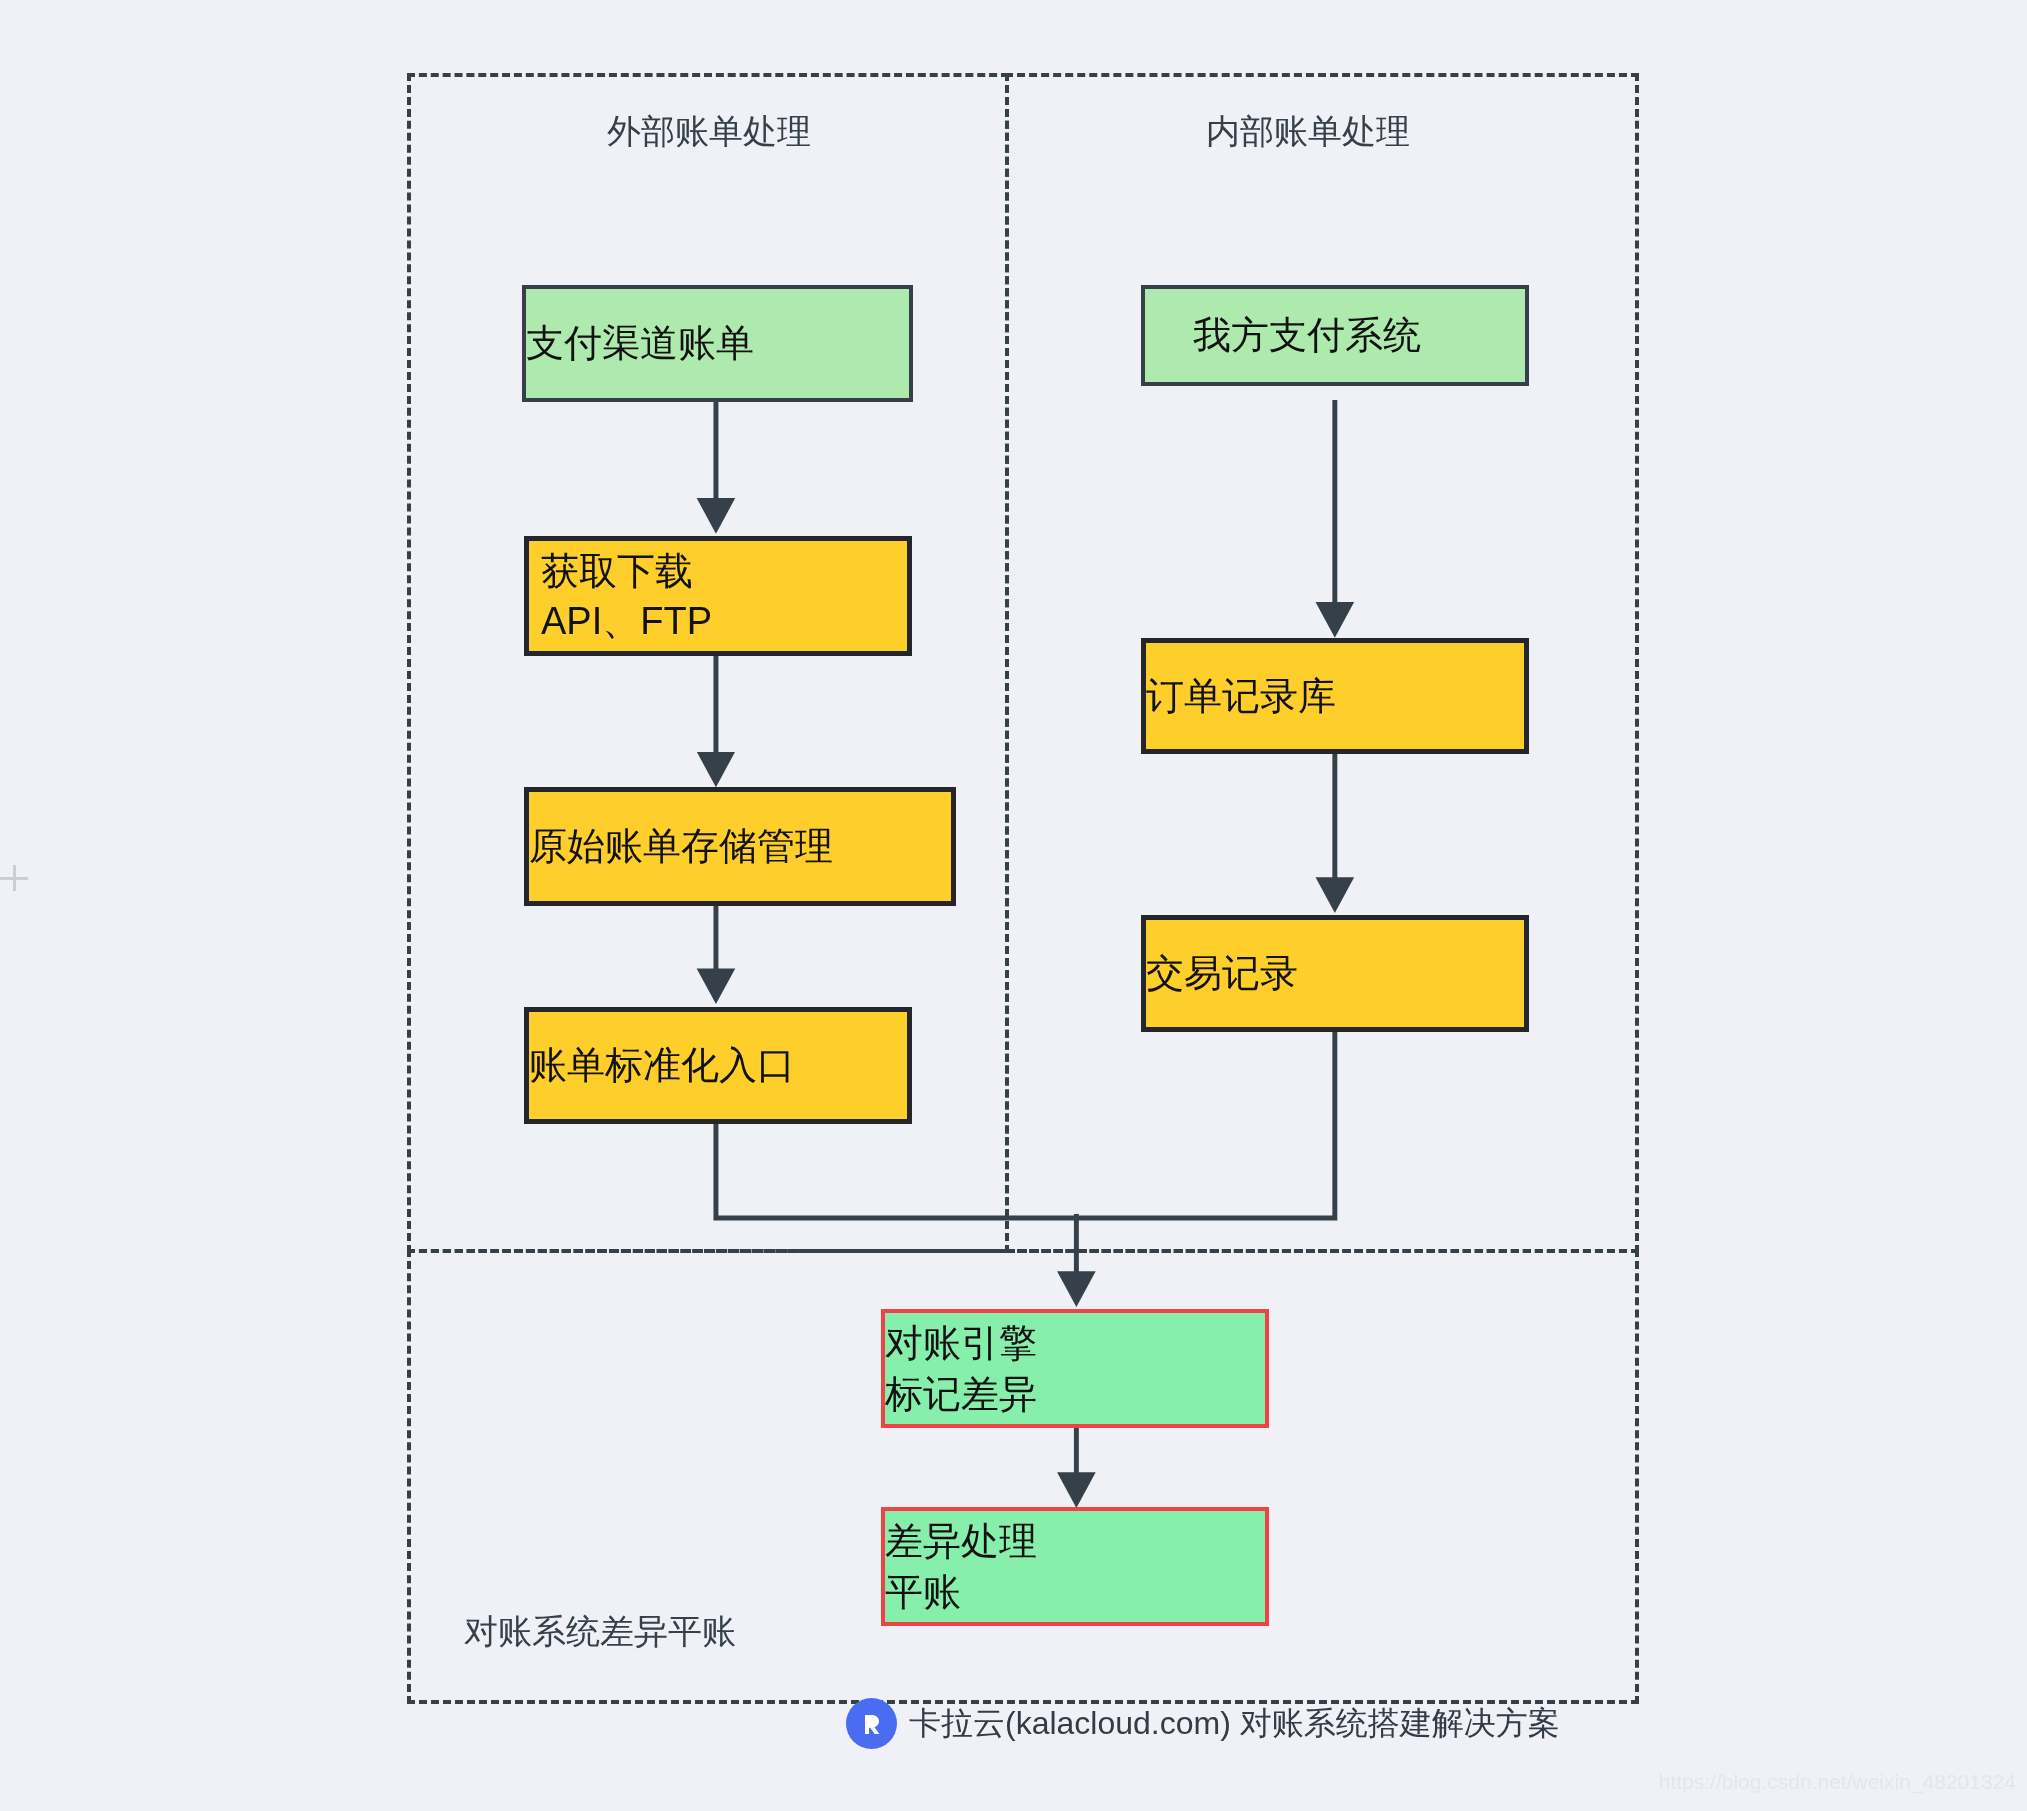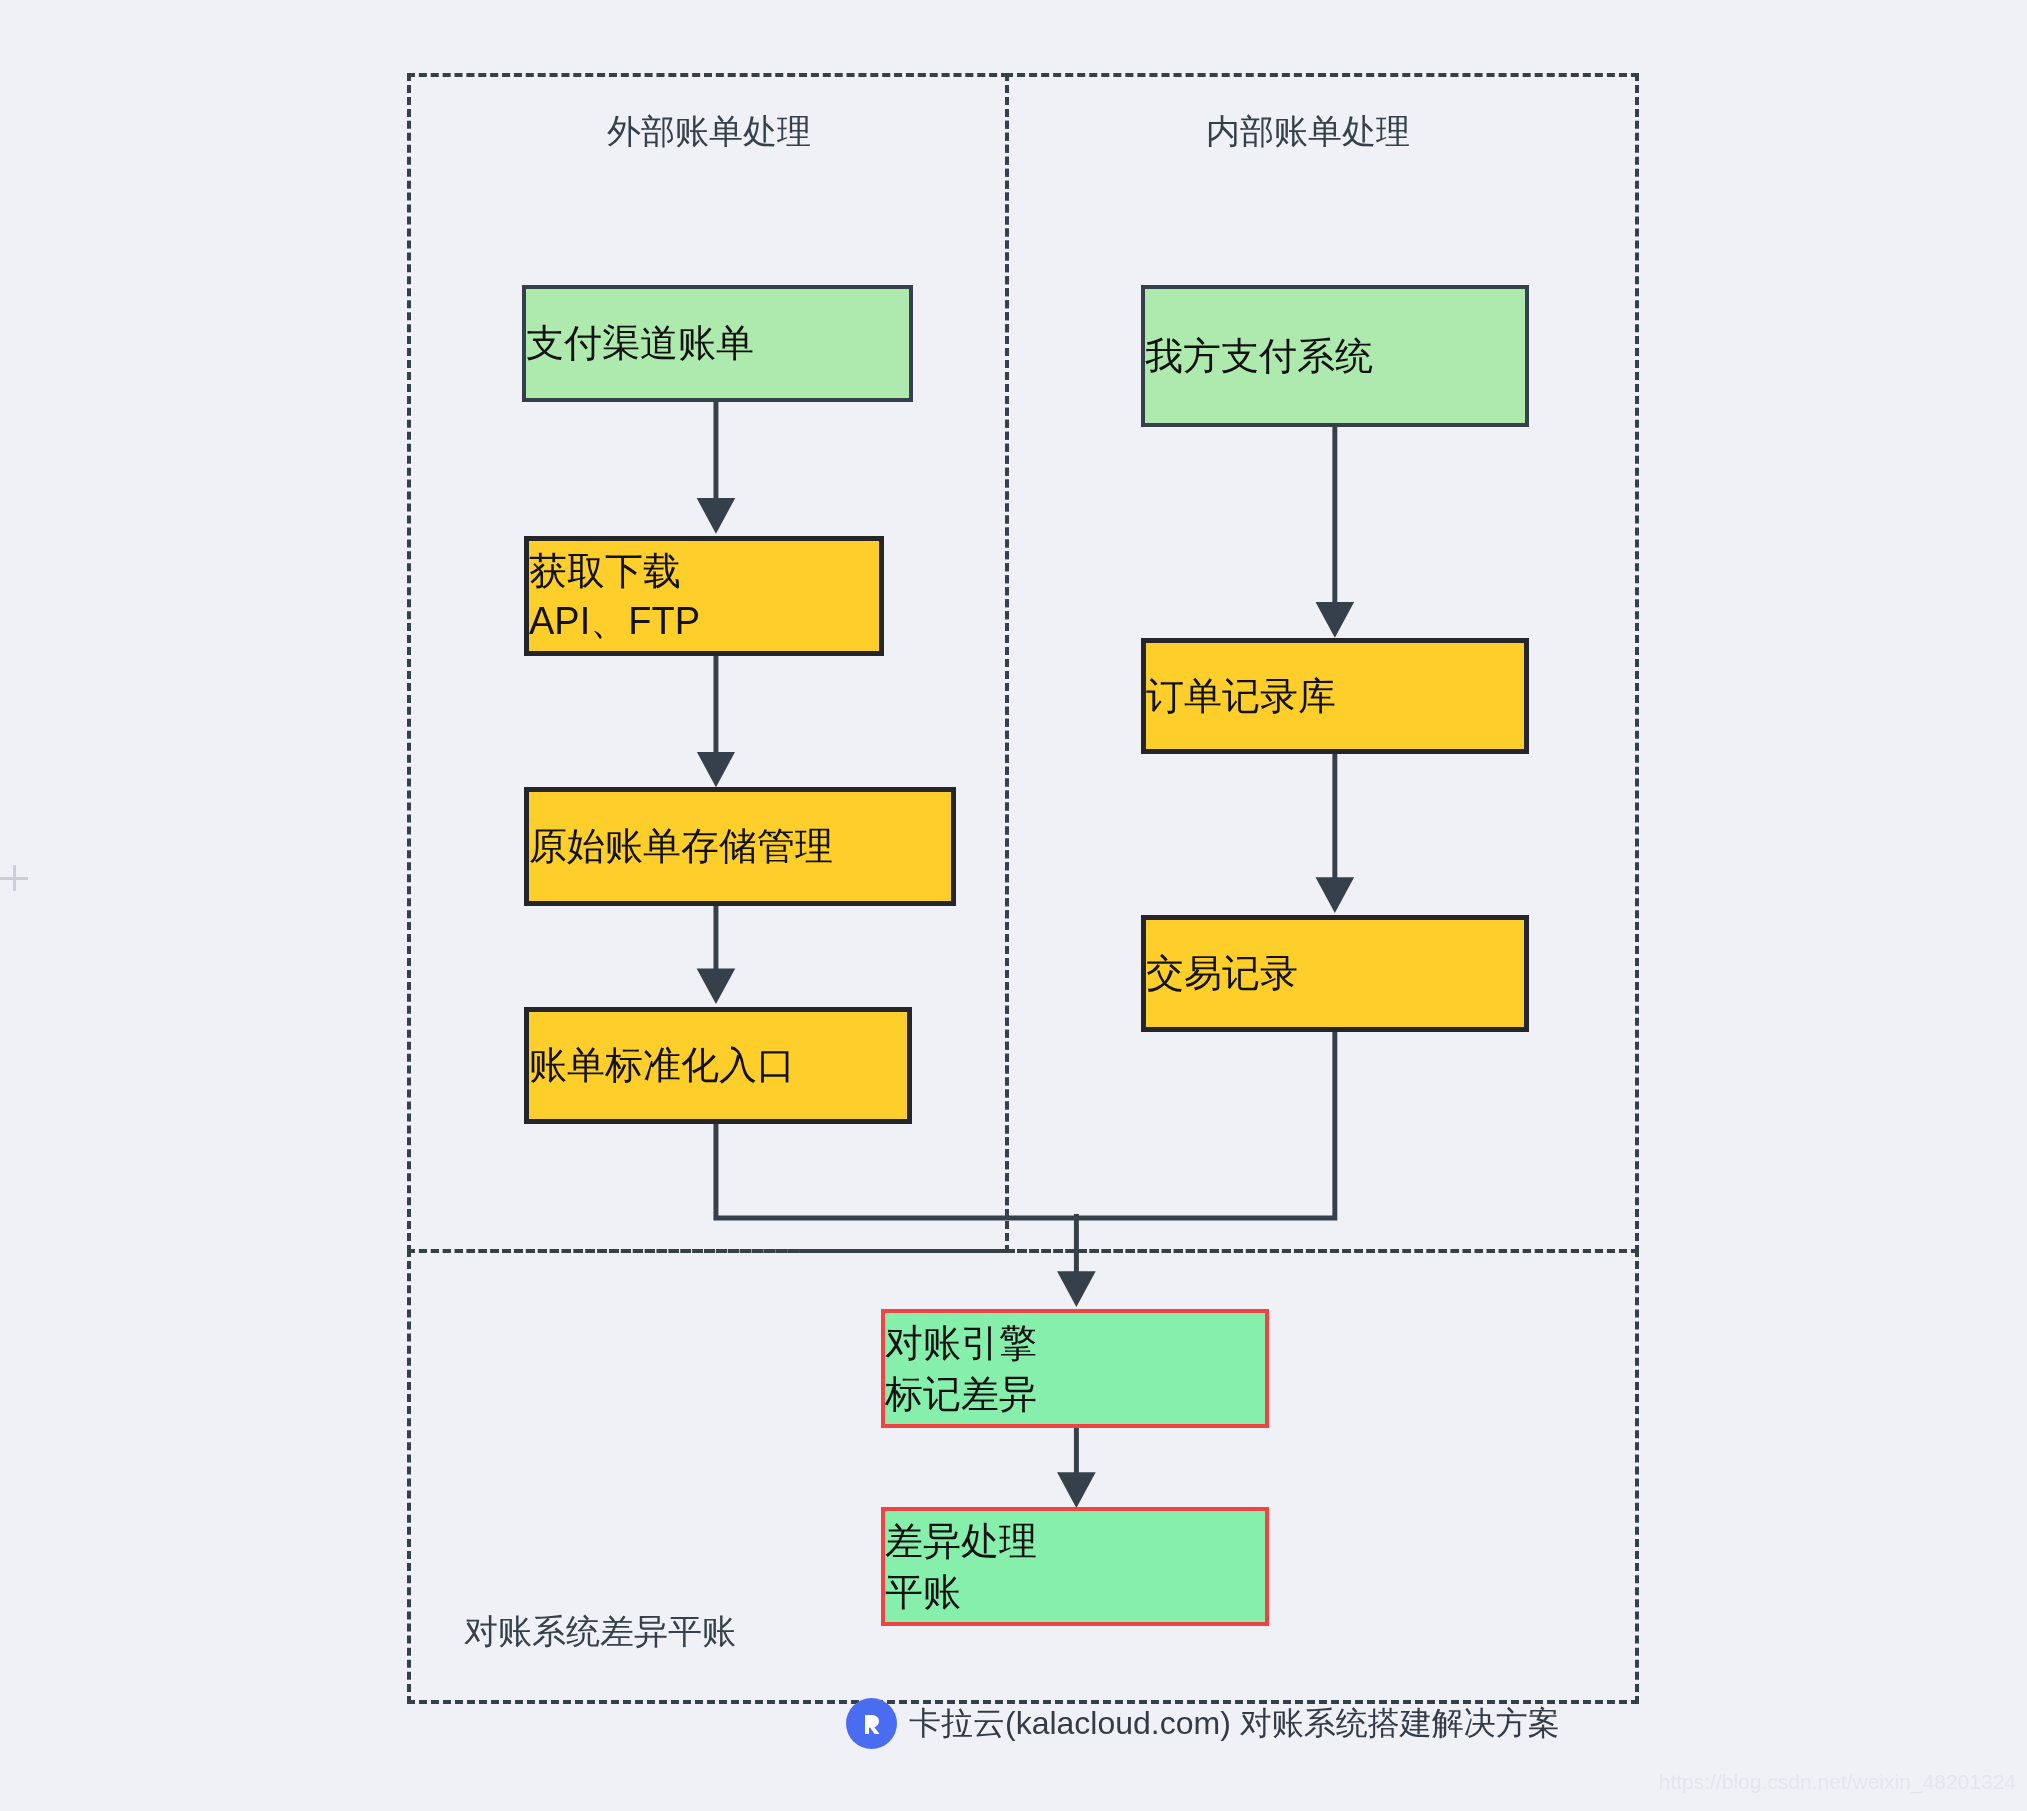--- a/index.html
+++ b/index.html
@@ -157,25 +157,25 @@
       <line x1="1087" y1="1226" x2="1087" y2="1315" marker-end="url(#arrowhead)"></line>
 
       <line x1="1087" y1="1442" x2="1087" y2="1518" marker-end="url(#arrowhead)"></line>
     </g>
   </svg>
 
   <div class="node node-green" style="left:522px; top:285px; width:391px; height:117px;">
     <span class="line">支付渠道账单</span>
   </div>
 
-  <div class="node node-green" style="left:1141px; top:285px; width:388px; height:142px;">
+  <div class="node node-green" style="left:1141px; top:285px; width:388px; height:101px;padding-left:48px;">
     <span class="line">我方支付系统</span>
   </div>
 
-  <div class="node node-yellow" style="left:524px; top:536px; width:360px; height:120px;">
+  <div class="node node-yellow" style="left:524px; top:536px; width:388px; height:120px;padding-left:12px;">
     <span class="line">获取下载</span>
     <span class="line">API、FTP</span>
   </div>
 
   <div class="node node-yellow" style="left:524px; top:787px; width:432px; height:119px;">
     <span class="line">原始账单存储管理</span>
   </div>
 
   <div class="node node-yellow" style="left:524px; top:1007px; width:388px; height:117px;">
     <span class="line">账单标准化入口</span>

